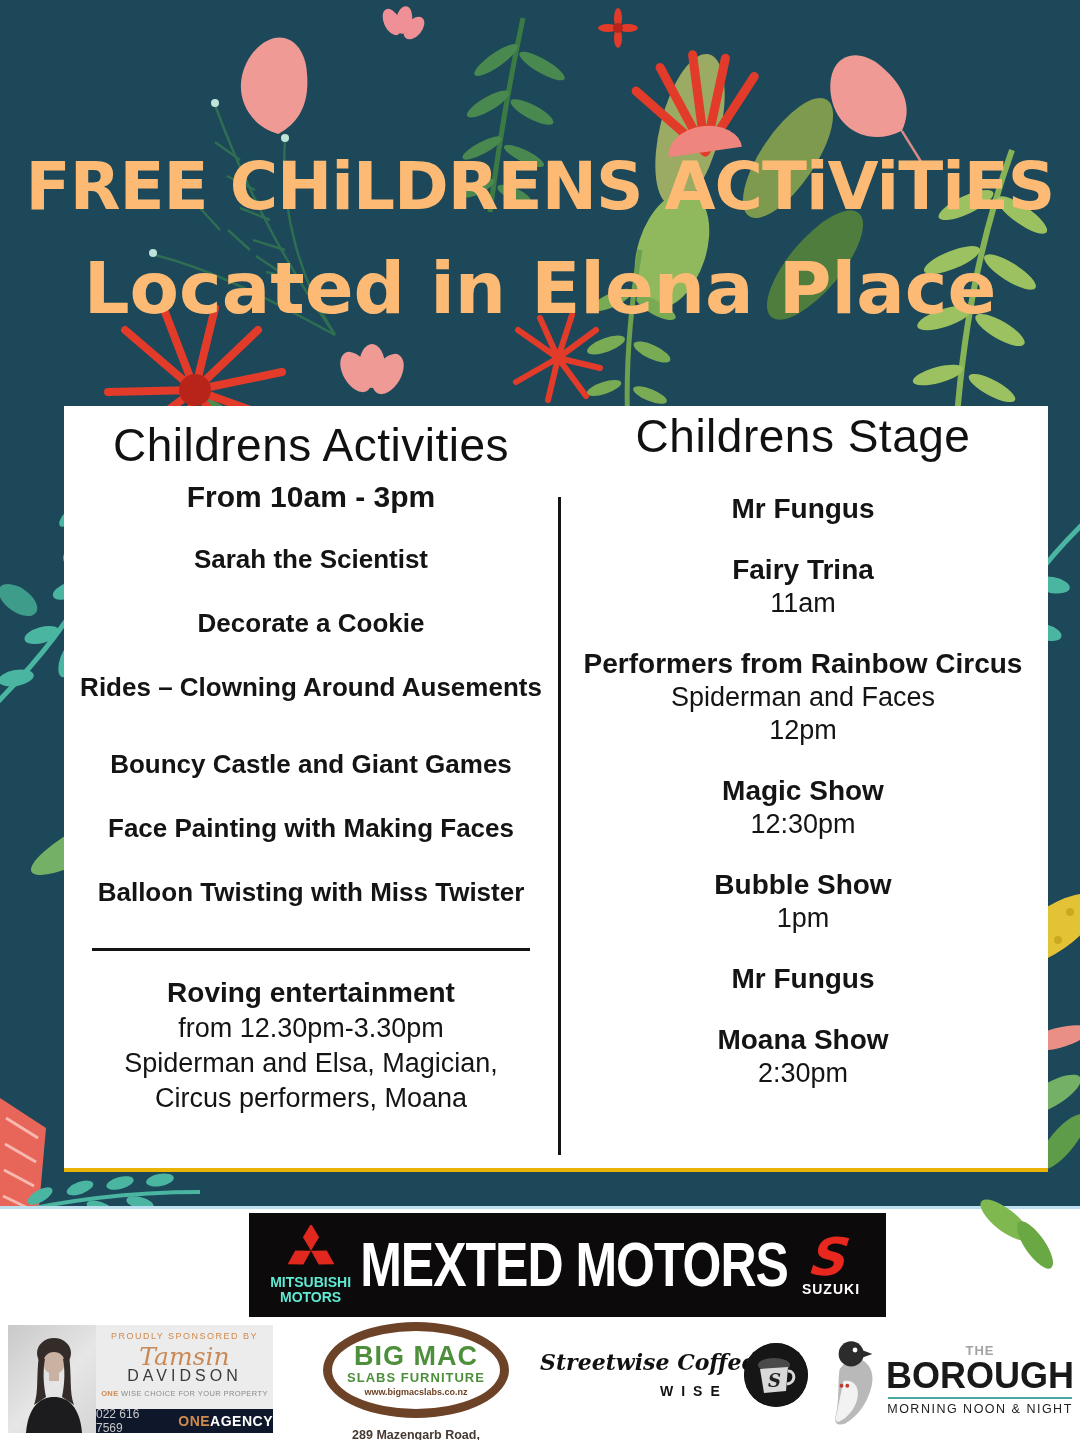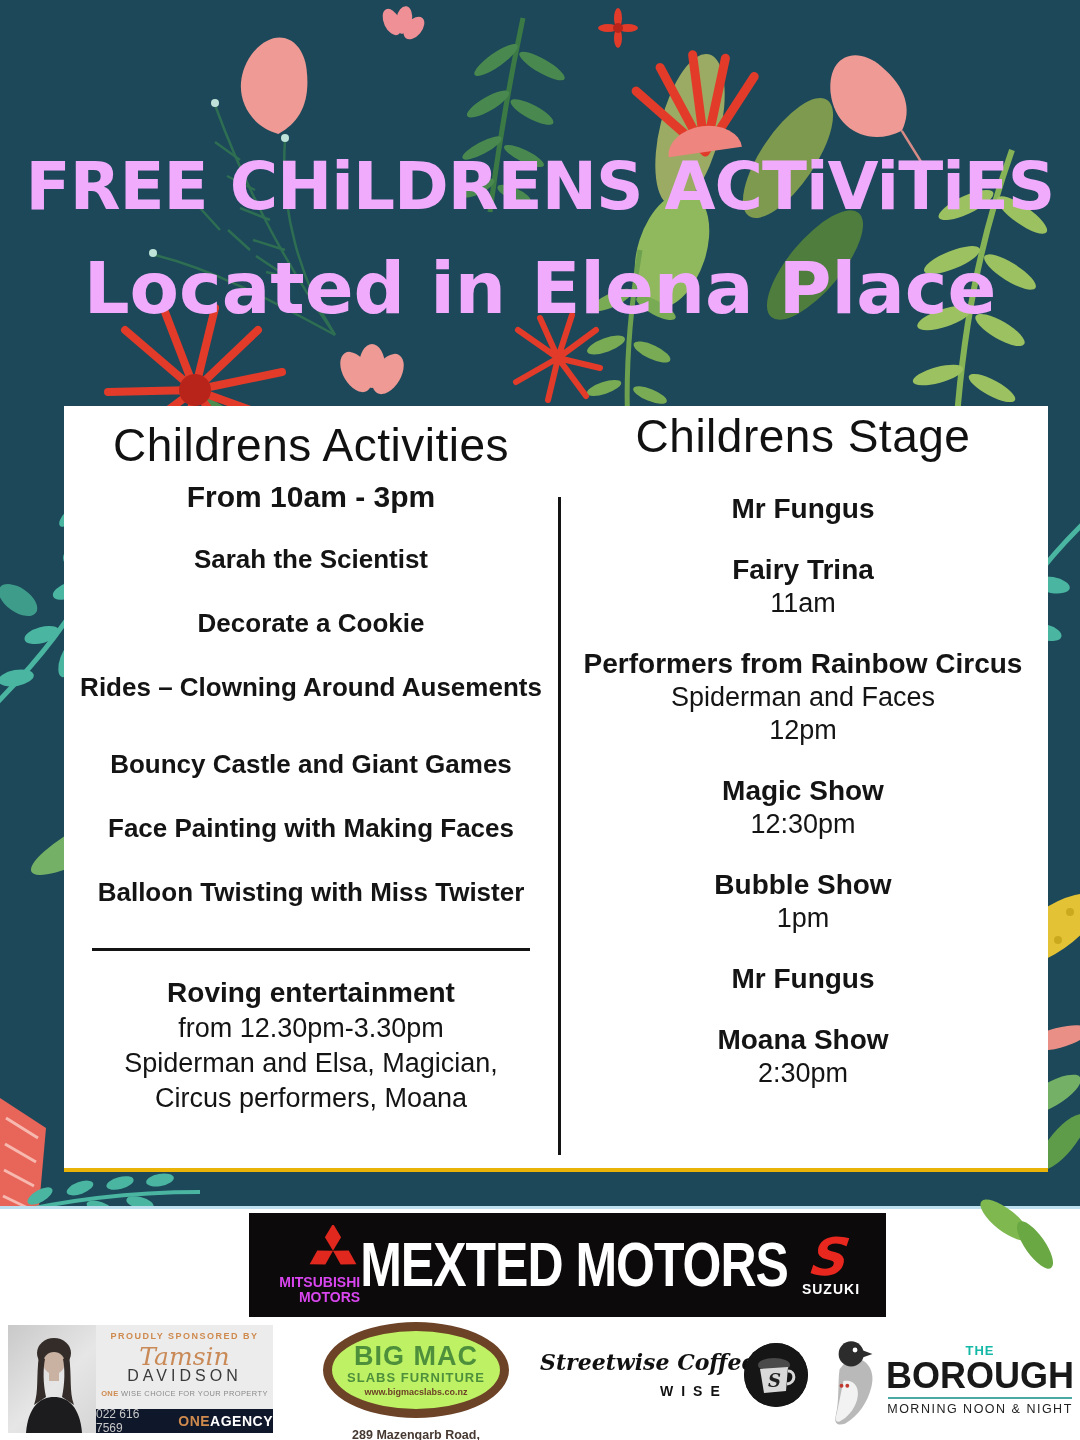--- a/index.html
+++ b/index.html
@@ -1,21 +1,21 @@
 <!DOCTYPE html>
 <html><head>
 <meta charset="utf-8">
 <style>
   html,body{margin:0;padding:0;background:#fff;}
   .poster{position:relative;width:1080px;height:1440px;overflow:hidden;background:#1c4859;font-family:"Liberation Sans",sans-serif;}
   .decor{position:absolute;left:0;top:0;z-index:1;pointer-events:none;}
   .decor-front{position:absolute;left:0;top:0;z-index:3;pointer-events:none;}
 
   
-  .title{position:absolute;left:0;right:0;text-align:center;color:#f0abfc;font-family:"DejaVu Sans",sans-serif;font-weight:700;z-index:2;}
+  .title{position:absolute;left:0;right:0;text-align:center;color:#fdba74;font-family:"DejaVu Sans",sans-serif;font-weight:700;z-index:2;}
   .title1{top:148px;font-size:66px;letter-spacing:-1px;}
   .title2{top:246px;font-size:72px;letter-spacing:0px;}
 
   
   .card{position:absolute;left:64px;top:406px;width:984px;height:762px;background:#ffffff;border-bottom:4px solid #eab308;z-index:2;color:#141414;}
   .divider{position:absolute;left:494px;top:91px;width:3px;height:658px;background:#141414;}
   .col-left{position:absolute;left:10px;top:10px;width:474px;text-align:center;}
   .col-right{position:absolute;left:504px;top:1px;width:470px;text-align:center;}
   .panel-heading{font-size:46px;line-height:58px;font-weight:400;letter-spacing:0.5px;color:#111;}
   .hours{font-size:30px;font-weight:700;margin-top:6px;margin-bottom:30px;}
@@ -26,58 +26,58 @@
   .rov-line{font-size:27px;line-height:35px;font-weight:400;}
   .events{margin-top:26px;}
   .event{margin-bottom:26px;}
   .ev-name{font-size:28px;line-height:35px;font-weight:700;}
   .ev-sub{font-size:27px;line-height:33px;font-weight:400;}
   .ev-time{font-size:27px;line-height:33px;font-weight:400;}
 
   
   .footer{position:absolute;left:0;top:1206px;width:1080px;height:234px;background:#ffffff;border-top:3px solid #bfe0ee;z-index:2;}
   .banner{position:absolute;left:249px;top:1213px;width:637px;height:104px;background:#0d0a0b;z-index:4;display:flex;align-items:center;justify-content:space-between;padding:0 12px;box-sizing:border-box;}
-  .mits{width:106px;text-align:right;color:#d946ef;}
+  .mits{width:106px;text-align:center;color:#5eead4;}
   .mits-txt{font-size:14px;line-height:15px;font-weight:700;letter-spacing:0px;}
   .mexted-name{flex:1;text-align:center;color:#fff;font-weight:700;font-size:50px;letter-spacing:-1px;transform:scaleY(1.25);white-space:nowrap;}
   .suz{width:92px;text-align:center;color:#fff;}
   .suzuki-s{display:inline-block;font-family:"DejaVu Sans",sans-serif;font-style:italic;font-weight:900;font-size:52px;line-height:48px;color:#e8271f;transform:skewX(-8deg);}
   .suz-txt{font-size:14px;font-weight:700;letter-spacing:1px;}
 
   
   .agency{position:absolute;left:8px;top:1325px;width:265px;height:108px;background:#ececec;z-index:4;overflow:hidden;}
   .ag-photo{position:absolute;left:0;top:0;width:88px;height:108px;background:linear-gradient(135deg,#c9c9c9,#e6e6e6 55%,#d5d5d5);}
   .ag-text{position:absolute;left:90px;right:2px;top:2px;text-align:center;}
-  .ag-spon{font-size:9px;font-weight:700;letter-spacing:1.5px;color:#cf8a4e;margin-top:4px;}
+  .ag-spon{font-size:9px;font-weight:400;letter-spacing:1.5px;color:#cf8a4e;margin-top:4px;}
   .ag-first{font-family:"DejaVu Serif",serif;font-style:italic;font-size:25px;line-height:25px;color:#c98a58;margin-top:3px;}
   .ag-last{font-size:16px;letter-spacing:4px;color:#3a3a3a;margin-top:-2px;}
   .ag-tag{font-size:7.5px;letter-spacing:0.4px;color:#8a8a8a;margin-top:4px;white-space:nowrap;}
   .orange{color:#cf8a4e;font-weight:700;}
   .ag-bar{position:absolute;left:88px;right:0;bottom:0;height:24px;background:#0f172a;display:flex;align-items:center;justify-content:center;gap:14px;margin-top:32px;}
   .ag-phone{font-size:12px;color:#c9c9c9;}
   .ag-brand{font-size:14px;font-weight:700;color:#fff;letter-spacing:0.5px;}
 
   
   .bigmac{position:absolute;left:318px;top:1322px;width:196px;text-align:center;z-index:4;}
-  .bm-oval{width:168px;height:78px;margin:0 auto;border:9px solid #6d4327;border-radius:50%;background:#bef264;display:flex;flex-direction:column;align-items:center;justify-content:center;}
+  .bm-oval{width:168px;height:78px;margin:0 auto;border:9px solid #6d4327;border-radius:50%;background:#ffffff;display:flex;flex-direction:column;align-items:center;justify-content:center;}
   .bm-name{font-size:27px;font-weight:700;color:#4e8f3c;letter-spacing:1px;line-height:27px;}
   .bm-sub{font-size:13px;font-weight:700;color:#4e8f3c;letter-spacing:1px;}
   .bm-url{font-size:9px;font-weight:700;color:#6d4327;margin-top:2px;}
   .bm-addr{font-size:12.5px;font-weight:700;color:#463931;margin-top:10px;}
 
   
   .streetwise{position:absolute;left:540px;top:1333px;width:270px;height:90px;z-index:4;}
   .sw-name{font-family:"DejaVu Serif",serif;font-style:italic;font-weight:700;font-size:22px;color:#111;padding-top:16px;white-space:nowrap;}
   .sw-tawa{font-size:14px;font-weight:700;letter-spacing:8px;color:#111;margin:8px 0 0 120px;}
   .sw-circle{position:absolute;right:2px;top:10px;width:64px;height:64px;border-radius:50%;background:#161616;overflow:hidden;}
 
   
   .borough{position:absolute;left:828px;top:1326px;width:246px;height:106px;display:flex;align-items:center;gap:2px;z-index:4;}
   .b-col{flex:1;text-align:center;}
-  .b-the{font-size:13px;font-weight:700;letter-spacing:1px;color:#14b8a6;}
+  .b-the{font-size:13px;font-weight:700;letter-spacing:1px;color:#a3a3a3;}
   .b-name{font-size:36px;line-height:36px;font-weight:700;letter-spacing:0;color:#191919;}
   .b-rule{height:2px;background:#4aa9a2;margin:3px 2px;}
   .b-tag{font-size:12.5px;letter-spacing:1.5px;color:#222;white-space:nowrap;}
 </style>
 </head>
 <body>
 
 <div class="poster">
 
   <svg class="decor" width="1080" height="1440" viewBox="0 0 1080 1440">

